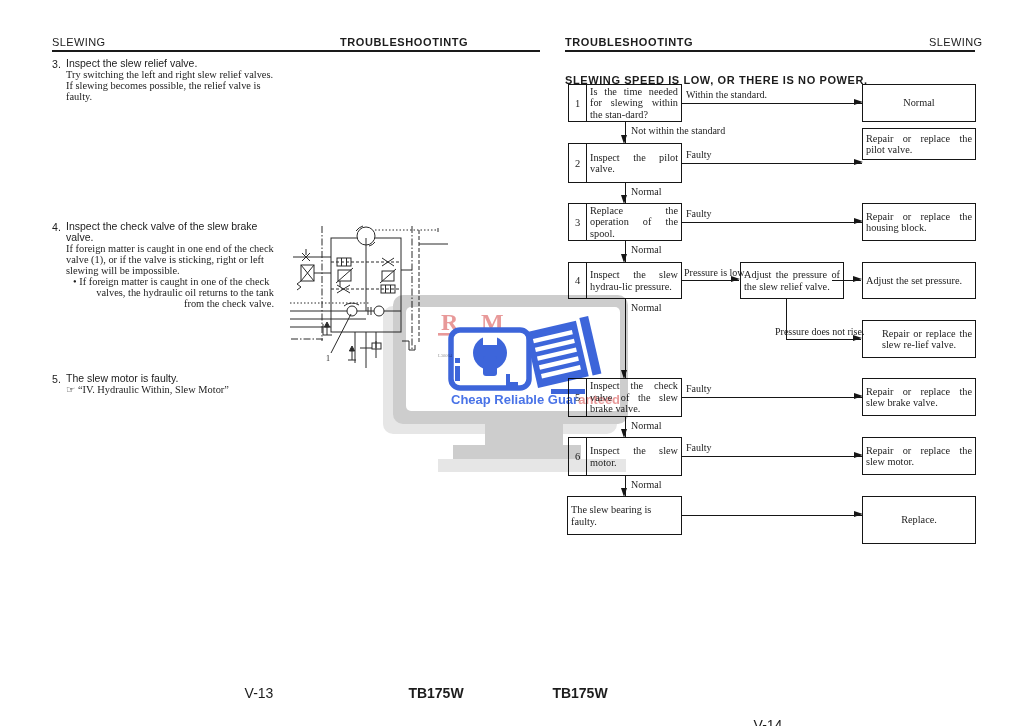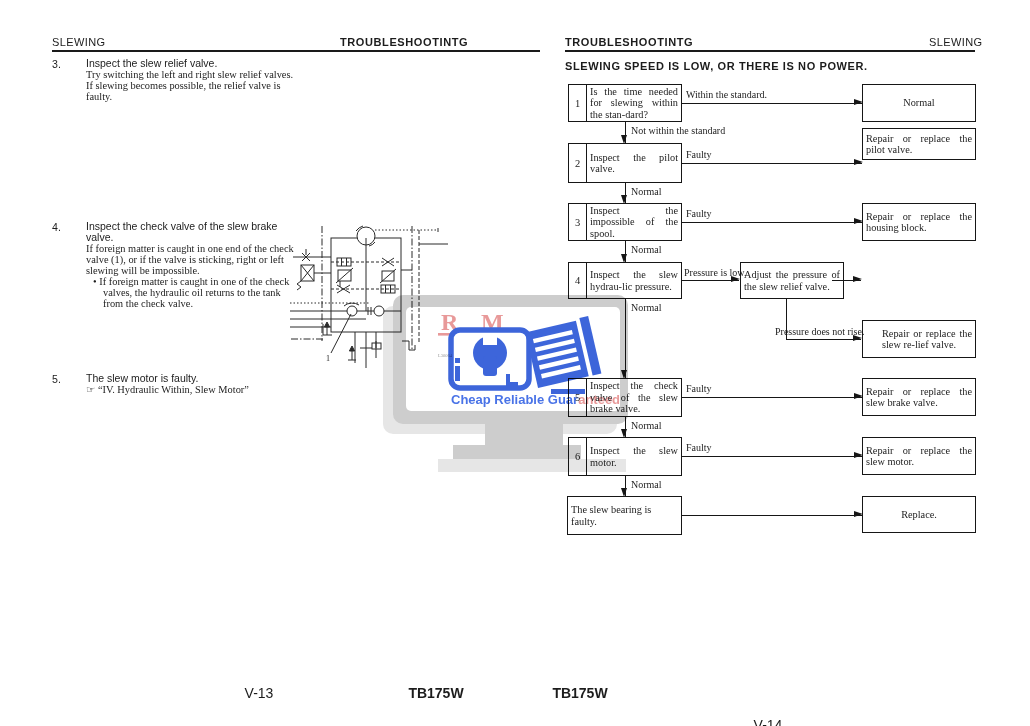--- a/index.html
+++ b/index.html
@@ -5,26 +5,26 @@
   html,body{margin:0;padding:0;background:#fff;}
   .canvas{position:relative;width:1030px;height:726px;background:#ffffff;overflow:hidden;
           font-family:"Liberation Serif","DejaVu Serif",serif;color:var(--ink,#1c1c1c);}
   .abs{position:absolute;}
   
   .hdr{font-family:"Liberation Sans","DejaVu Sans",sans-serif;font-size:11px;letter-spacing:.4px;}
   .hdr.b{font-weight:bold;letter-spacing:.6px;}
   .rule{height:2px;background:#1a1a1a;}
   
   .inum{position:absolute;left:0;top:0;font-family:"Liberation Sans","DejaVu Sans",sans-serif;font-size:10.6px;}
-  .ibody{margin-left:34px;width:208px;font-size:10.4px;line-height:11px;}
+  .ibody{margin-left:14px;width:208px;font-size:10.4px;line-height:11px;}
   .ihead{font-family:"Liberation Sans","DejaVu Sans",sans-serif;font-size:10.5px;line-height:11px;}
   .ilines div{white-space:nowrap;}
   .bullet-lines{margin-left:7px;}
   .bullet-lines div{white-space:nowrap;}
-  .bullet-lines div + div{margin-left:10px;}
+  .bullet-lines div + div{margin-left:10px;text-align:right;}
   
   #flow{position:absolute;left:565px;top:80px;width:414px;height:460px;}
   .fb{position:absolute;border:1.5px solid #161616;box-sizing:border-box;display:flex;align-items:stretch;background:transparent;}
   .fn{width:17px;border-right:1.3px solid #161616;display:flex;align-items:center;justify-content:center;
       font-size:10.5px;flex:none;}
   .ft{flex:1;display:flex;align-items:center;padding:1px 3px;}
   .ft span{display:block;width:100%;font-size:10.3px;line-height:11.5px;text-align:justify;}
   .fr{left:297px;width:114px;}
   .fr .ft span{font-size:10.3px;}
   .center .ft span{text-align:center;}
@@ -147,21 +147,21 @@
         <path d="M62,138 l-2.6,5 h5.2 z" fill="#2a2a2a"></path>
         <path d="M58,152 h8"></path>
     </g>
     <text x="36" y="153" font-size="8" fill="#1c1c1c">1</text>
     <text x="148" y="149" font-size="4.5" fill="#9a9a9a">L30064</text>
   </svg>
 
   <div class="abs hdr b" style="left:565px;top:36px;">TROUBLESHOOTINTG</div>
   <div class="abs hdr" style="left:929px;top:36px;">SLEWING</div>
   <div class="abs rule" style="left:565px;top:50px;width:410px;"></div>
-  <div class="abs hdr b" style="left:565px;top:60px;font-size:11px;">SLEWING SPEED IS LOW, OR THERE IS NO POWER.</div>
+  <div class="abs hdr b" style="left:565px;top:74px;font-size:11px;">SLEWING SPEED IS LOW, OR THERE IS NO POWER.</div>
 
   <div id="flow">
 
     <div class="fb" style="left:3px;top:4px;width:114px;height:38px;">
       <div class="fn">1</div>
       <div class="ft">
           <span>Is the time needed for slewing within the stan-dard?</span>
         </div>
     </div>
     <div class="ar" style="left:117px;top:23px;width:180px;"></div>
@@ -186,21 +186,21 @@
       <div class="ft">
           <span>Repair or replace the pilot valve.</span>
         </div>
     </div>
     <div class="vd head" style="left:60px;top:103px;height:20px;"></div>
     <div class="flabel" style="left:66px;top:106px;">Normal</div>
 
     <div class="fb" style="left:3px;top:123px;width:114px;height:38px;">
       <div class="fn">3</div>
       <div class="ft">
-          <span>Inspect the impossible of the spool.</span>
+          <span>Replace the operation of the spool.</span>
         </div>
     </div>
     <div class="ar" style="left:117px;top:142px;width:180px;"></div>
     <div class="flabel" style="left:121px;top:128px;">Faulty</div>
     <div class="fb fr" style="top:123px;height:38px;">
       <div class="ft">
           <span>Repair or replace the housing block.</span>
         </div>
     </div>
     <div class="vd head" style="left:60px;top:161px;height:21px;"></div>
@@ -213,20 +213,25 @@
         </div>
     </div>
     <div class="ar" style="left:117px;top:200px;width:57px;"></div>
     <div class="flabel small" style="left:119px;top:187px;">Pressure is low.</div>
     <div class="fb" style="left:175px;top:182px;width:104px;height:37px;">
       <div class="ft">
           <span>Adjust the pressure of the slew relief valve.</span>
         </div>
     </div>
     <div class="ar" style="left:267px;top:200px;width:29px;"></div>
+    <div class="fb fr" style="top:182px;height:37px;">
+      <div class="ft">
+          <span>Adjust the set pressure.</span>
+        </div>
+    </div>
     <div class="vd head" style="left:60px;top:219px;height:79px;"></div>
     <div class="flabel" style="left:66px;top:222px;">Normal</div>
     <div class="vd" style="left:221px;top:219px;height:41px;"></div>
     <div class="ar" style="left:221px;top:259px;width:75px;"></div>
     <div class="flabel small" style="left:210px;top:246px;width:84px;text-align:right;">Pressure does not rise.</div>
     <div class="fb fr" style="top:240px;height:38px;padding-left:16px;">
       <div class="ft">
           <span>Repair or replace the slew re-lief valve.</span>
         </div>
     </div>
@@ -262,21 +267,21 @@
     </div>
     <div class="vd head" style="left:60px;top:396px;height:20px;"></div>
     <div class="flabel" style="left:66px;top:399px;">Normal</div>
 
     <div class="fb" style="left:2px;top:416px;width:115px;height:39px;">
       <div class="ft">
           <span style="text-align:left;">The slew bearing is faulty.</span>
         </div>
     </div>
     <div class="ar" style="left:117px;top:435px;width:180px;"></div>
-    <div class="fb fr center" style="top:416px;height:37px;">
+    <div class="fb fr center" style="top:416px;height:48px;">
       <div class="ft">
           <span>Replace.</span>
         </div>
     </div>
   </div>
 
   <div class="foot" style="left:224px;">V-13</div>
   <div class="foot b" style="left:401px;">TB175W</div>
   <div class="foot b" style="left:545px;">TB175W</div>
   <div class="foot" style="left:733px;margin-top:32px;">V-14</div>

